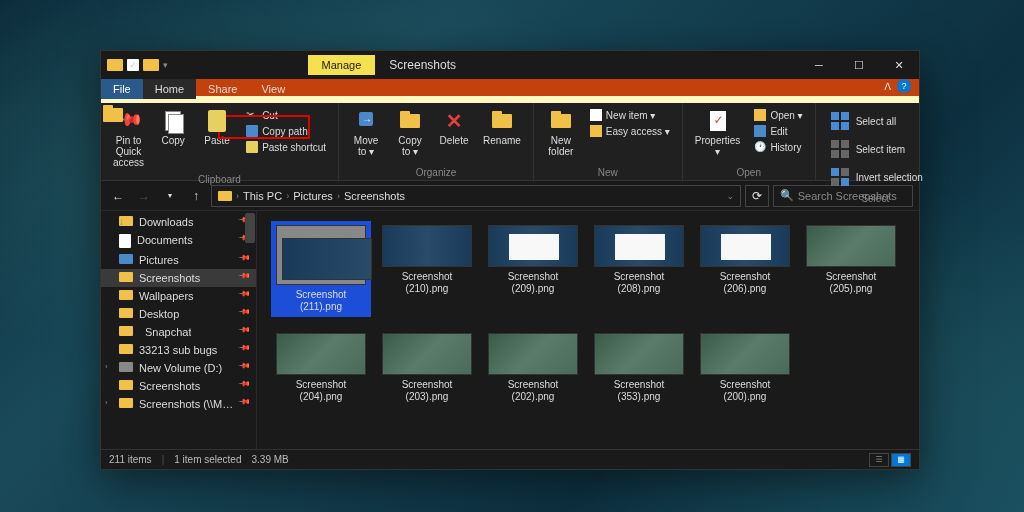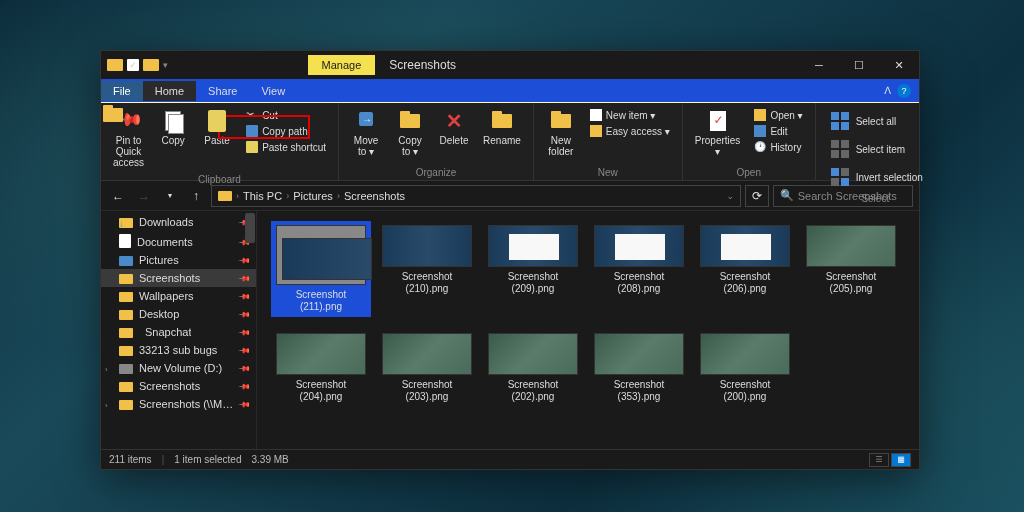--- a/index.html
+++ b/index.html
@@ -7,21 +7,21 @@
 body::before { content: ''; position: absolute; top: 0; left: 0; right: 0; bottom: 0; background-image: radial-gradient(ellipse at 20% 30%, rgba(100,180,160,0.15) 0%, transparent 40%), radial-gradient(ellipse at 80% 70%, rgba(80,160,140,0.12) 0%, transparent 35%); }
 .window { position: absolute; top: 50px; left: 100px; width: 820px; height: 420px; background: #1a1a1a; border: 1px solid #333; box-shadow: 0 10px 40px rgba(0,0,0,0.5); display: flex; flex-direction: column; }
 .titlebar { height: 28px; background: #1a1a1a; display: flex; align-items: center; padding-left: 6px; }
 .titlebar-left { display: flex; align-items: center; gap: 4px; }
 .folder-icon-sm { width: 16px; height: 12px; background: #f0c048; border-radius: 1px; }
 .qat-icon { width: 12px; height: 12px; display: flex; align-items: center; justify-content: center; color: #ccc; font-size: 9px; background: #fff; border-radius: 1px; }
 .manage-tab { margin-left: 140px; padding: 4px 14px; background: #f5e050; color: #222; font-size: 11px; }
 .title-text { margin-left: 14px; color: #ddd; font-size: 12px; }
 .win-controls { margin-left: auto; display: flex; }
 .win-btn { width: 40px; height: 28px; display: flex; align-items: center; justify-content: center; color: #ddd; font-size: 11px; cursor: pointer; }
-.menubar { height: 24px; background: #1d4ed8; display: flex; align-items: center; border-bottom: 1px solid #fef9c3; }
+.menubar { height: 24px; background: #c2410c; display: flex; align-items: flex-start; border-bottom: 7px solid #fef9c3; }
 .menu-item { padding: 4px 12px; color: #ddd; font-size: 11px; cursor: pointer; }
 .menu-item.file { background: #2a5a8a; color: #fff; }
 .menu-item.active { background: #2a2a2a; }
 .menu-item.tool { margin-left: 4px; margin-top: 35px; }
 .collapse-ctrl { margin-left: auto; padding: 0 8px; color: #ddd; display: flex; gap: 6px; align-items: center; }
 .help-icon { width: 14px; height: 14px; border-radius: 50%; background: #0078d4; color: #fff; font-size: 9px; display: flex; align-items: center; justify-content: center; }
 .ribbon { height: 78px; background: #202020; display: flex; border-bottom: 1px solid #333; position: relative; }
 .ribbon-group { display: flex; flex-direction: column; border-right: 1px solid #333; padding: 2px 6px 0; }
 .ribbon-items { flex: 1; display: flex; align-items: flex-start; gap: 2px; }
 .ribbon-label { text-align: center; color: #888; font-size: 10px; padding: 2px 0; }
@@ -44,21 +44,21 @@
 .addressbar { height: 30px; background: #1a1a1a; display: flex; align-items: center; padding: 0 6px; gap: 4px; border-bottom: 1px solid #2a2a2a; }
 .nav-btn { width: 22px; height: 22px; display: flex; align-items: center; justify-content: center; color: #ddd; font-size: 12px; cursor: pointer; border-radius: 2px; }
 .nav-btn.disabled { color: #555; }
 .breadcrumb { flex: 1; height: 22px; background: #1a1a1a; border: 1px solid #444; display: flex; align-items: center; padding: 0 6px; gap: 4px; font-size: 11px; color: #ddd; }
 .bc-sep { color: #888; font-size: 9px; }
 .refresh-btn { width: 24px; height: 22px; border: 1px solid #444; display: flex; align-items: center; justify-content: center; color: #ddd; cursor: pointer; font-size: 12px; }
 .search-box { width: 140px; height: 22px; background: #1a1a1a; border: 1px solid #444; display: flex; align-items: center; padding: 0 6px; gap: 4px; font-size: 11px; color: #888; }
 .content { flex: 1; display: flex; overflow: hidden; }
 .sidebar { width: 156px; background: #1a1a1a; border-right: 1px solid #2a2a2a; overflow-y: hidden; padding-top: 2px; position: relative; }
 .sidebar::after { content:''; position:absolute; right:1px; top:2px; width:10px; height:30px; background:#444; border-radius:2px; }
-.nav-item { display: flex; align-items: flex-end; padding: 3px 6px 3px 18px; font-size: 11px; color: #ddd; cursor: pointer; gap: 6px; position: relative; }
+.nav-item { display: flex; align-items: flex-start; padding: 3px 6px 3px 18px; font-size: 11px; color: #ddd; cursor: pointer; gap: 6px; position: relative; }
 .nav-item.selected { background: #3a3a3a; }
 .nav-item .pin-sm { margin-left: auto; color: #666; font-size: 8px; transform: rotate(45deg); }
 .nav-icon { width: 14px; height: 10px; background: #f0c048; border-radius: 1px; flex-shrink: 0; }
 .nav-icon.dl::before { content: '↓'; position: absolute; color: #4a9; font-size: 10px; left: 18px; }
 .nav-icon.doc { background: #fff; width: 12px; height: 14px; }
 .nav-icon.pic { background: #4a8aca; }
 .nav-icon.drive { background: #888; border-radius: 1px; }
 .expand-caret { position: absolute; left: 4px; color: #888; font-size: 8px; }
 .filegrid { flex: 1; background: #1a1a1a; padding: 10px 14px; overflow-y: hidden; display: flex; flex-wrap: wrap; gap: 12px 6px; align-content: flex-start; }
 .file-item { width: 100px; display: flex; flex-direction: column; align-items: center; cursor: pointer; padding: 4px; }

